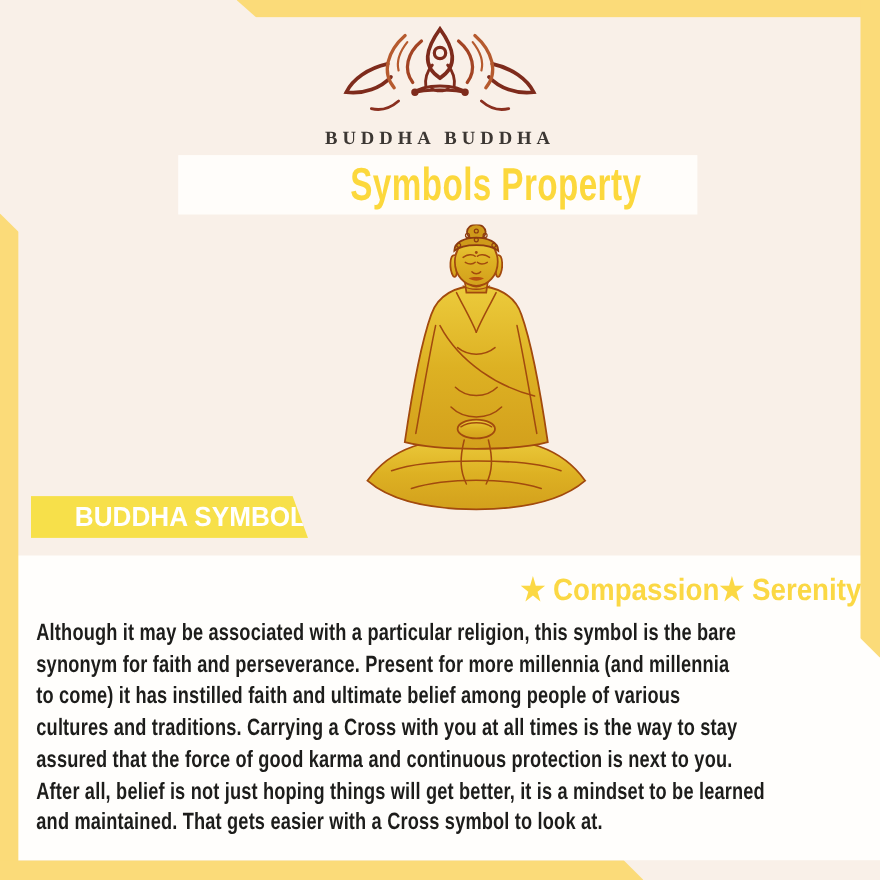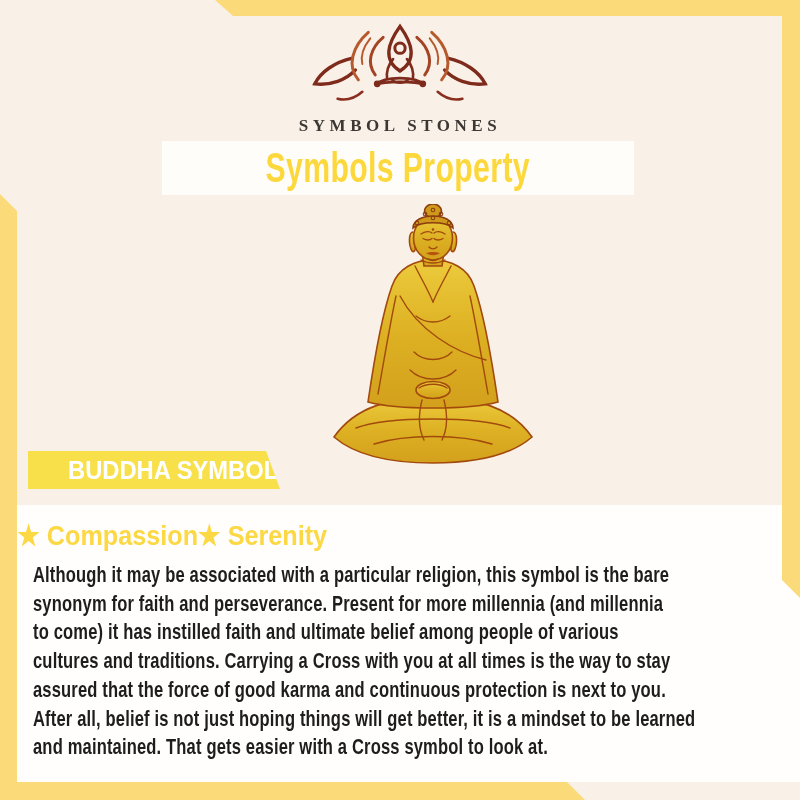--- a/index.html
+++ b/index.html
@@ -24,21 +24,21 @@
   .logo-wrap { position:absolute; left:0; top:22px; width:100%; text-align:center; z-index:2; }
   .brand-name {
     position:absolute; left:0; top:116px; width:100%; text-align:center; z-index:2;
     font-family:"Liberation Serif", serif; font-size:17px; font-weight:600;
     letter-spacing:4.5px; color:#3c3733;
   }
 
   
   .title-band {
     position:absolute; left:162px; top:141px; width:472px; height:54px;
-    background:#fffdfa; display:flex; align-items:center; justify-content:center; z-index:2;
+    background:#fffdfa; display:flex; align-items:center; justify-content:flex-end; z-index:2;
   }
   .title-text {
     font-size:42px; font-weight:700; color:#fcd83c; white-space:nowrap;
     transform:scaleX(0.72); letter-spacing:0.5px;
   }
 
   
   .buddha { position:absolute; left:318px; top:204px; z-index:2; }
 
   
@@ -50,21 +50,21 @@
   }
   .symbol-label .label-text {
     margin-left:40px; color:#ffffff; font-size:25px; font-weight:700;
     white-space:nowrap; transform:scaleX(0.95); transform-origin:left center;
   }
 
   
   .content-panel { position:absolute; left:0; top:505px; width:800px; height:277px; background:#fffefc; z-index:1; }
 
   .property-line {
-    position:absolute; left:0; top:519px; width:800px; text-align:left; z-index:3;
+    position:absolute; left:0; top:519px; width:800px; text-align:right; z-index:3;
   }
   .property-line .property-text {
     display:inline-block; font-size:28px; font-weight:700; color:#fbd844;
     white-space:nowrap; transform:scaleX(0.9);
   }
 
   .body-text { position:absolute; left:33px; top:561px; z-index:3; }
   .body-line {
     font-size:21.5px; font-weight:700; color:#1d1d1b; line-height:28.7px;
     white-space:nowrap; transform:scaleX(0.77); transform-origin:left center;
@@ -100,21 +100,21 @@
         <circle cx="110" cy="26" r="5.2" stroke="#7e2b1c" stroke-width="3"></circle>
         <path d="M103,37 C98,43 96,50 97,57" stroke="#7e2b1c" stroke-width="2.6"></path>
         <path d="M117,37 C122,43 124,50 123,57" stroke="#7e2b1c" stroke-width="2.6"></path>
         <path d="M85,63 C95,54 125,54 135,63 C125,59 95,59 85,63 Z" stroke="#7e2b1c" stroke-width="2.8"></path>
         <circle cx="87" cy="62" r="2.4" stroke="#7e2b1c" stroke-width="2"></circle>
         <circle cx="133" cy="62" r="2.4" stroke="#7e2b1c" stroke-width="2"></circle>
         <path d="M102,58 C106,62 114,62 118,58" stroke="#7e2b1c" stroke-width="2.2"></path>
       </g>
     </svg>
   </div>
-  <div class="brand-name">SYMBOL STONES</div>
+  <div class="brand-name">BUDDHA BUDDHA</div>
 
   <div class="title-band">
     <div class="title-text">Symbols Property</div>
   </div>
 
   <div class="buddha">
     <svg width="230" height="268" viewBox="0 0 230 268">
       <defs>
         <linearGradient id="gold" x1="0" y1="0" x2="0" y2="1">
           <stop offset="0" stop-color="#eccb3c"></stop>

